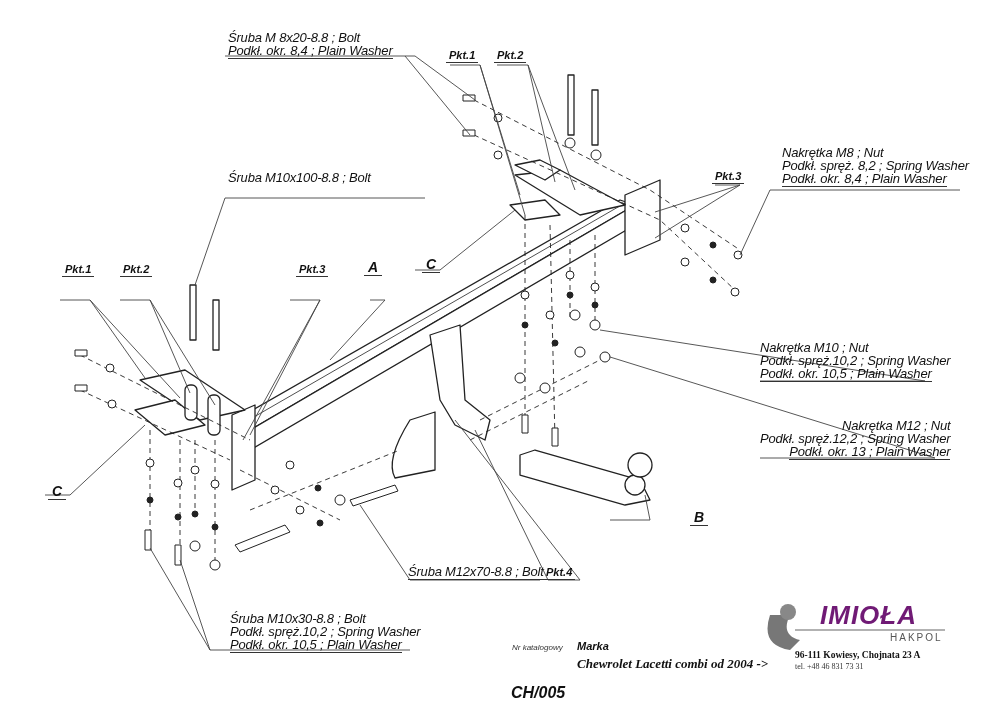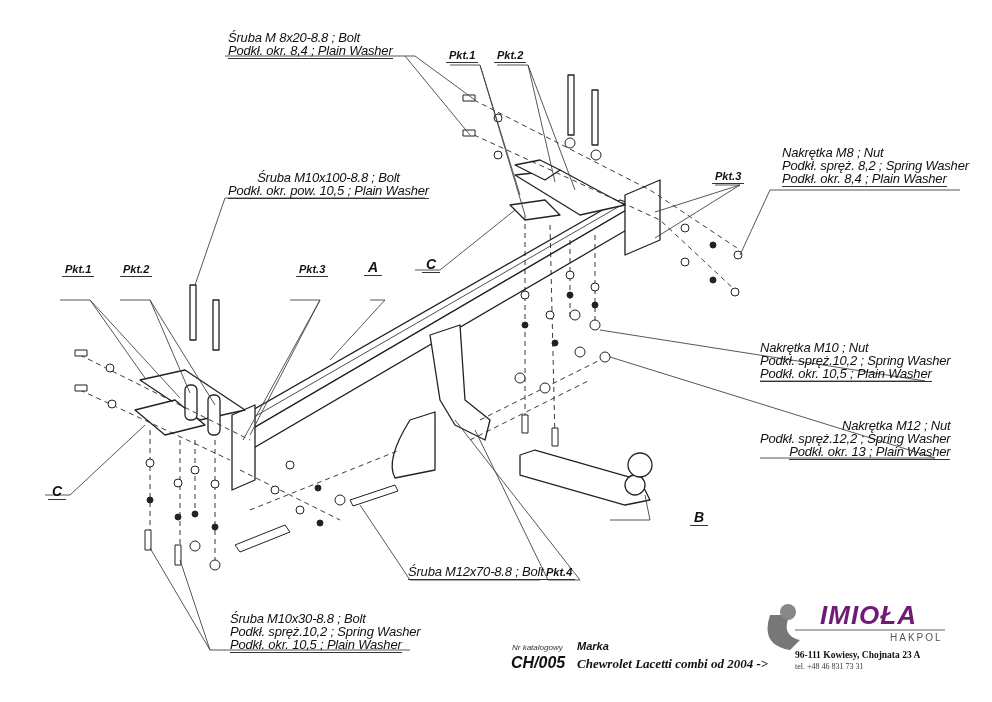--- a/index.html
+++ b/index.html
@@ -4,21 +4,21 @@
 <style>
   html,body{margin:0;padding:0;background:#ffffff;}
   body{width:992px;height:702px;position:relative;overflow:hidden;font-family:"Liberation Sans",sans-serif;color:#111;}
   #drawing{position:absolute;left:0;top:0;width:992px;height:702px;}
   .lbl{position:absolute;font-style:italic;font-size:13px;line-height:13px;white-space:nowrap;color:#111;letter-spacing:-0.2px;}
   .lbl .ul{border-bottom:1.3px solid #333;padding-bottom:1px;display:inline-block;}
   .pkt{position:absolute;font-style:italic;font-weight:bold;font-size:11px;white-space:nowrap;border-bottom:1.3px solid #333;padding:0 3px 1px 3px;}
   .letter{position:absolute;font-style:italic;font-weight:bold;font-size:14px;border-bottom:1.3px solid #333;padding:0 4px 0 4px;}
   .cat-small{position:absolute;font-style:italic;font-size:8px;color:#333;}
   .cat-head{position:absolute;font-style:italic;font-weight:bold;font-size:11px;text-align:center;}
-  .cat-big{position:absolute;font-style:italic;font-weight:bold;font-size:16px;}
+  .cat-big{position:absolute;font-style:italic;font-weight:bold;font-size:16px;margin-top:30px;}
   .cat-model{position:absolute;font-style:italic;font-weight:bold;font-size:13px;}
   .addr{position:absolute;font-family:"Liberation Serif",serif;font-weight:bold;font-size:9.5px;}
   .tel{position:absolute;font-family:"Liberation Serif",serif;font-size:8px;color:#333;}
   .brand{position:absolute;font-style:italic;font-weight:bold;font-size:26px;color:#701a75;letter-spacing:1px;}
   .brand-sub{position:absolute;font-size:10px;color:#555;letter-spacing:2px;}
 </style>
 </head>
 <body>
 
 <svg id="drawing" viewBox="0 0 992 702" xmlns="http://www.w3.org/2000/svg">
@@ -182,21 +182,20 @@
     <path d="M795 630 L945 630" stroke="#999" stroke-width="1.5"></path>
   </g>
 </svg>
 
 <div class="lbl" style="left:228px;top:31px;">
   <div>Śruba M 8x20-8.8 ;  Bolt</div>
   <div class="ul">Podkł. okr. 8,4 ; Plain Washer</div>
 </div>
 <div class="lbl" style="left:228px;top:171px;text-align:center;">
   <div>Śruba M10x100-8.8 ;  Bolt</div>
-  <div class="ul">Podkł. okr. pow. 10,5 ; Plain Washer</div>
 </div>
 <div class="lbl" style="left:782px;top:146px;">
   <div>Nakrętka  M8 ; Nut</div>
   <div>Podkł. spręż. 8,2 ; Spring Washer</div>
   <div class="ul">Podkł. okr. 8,4 ; Plain Washer</div>
 </div>
 <div class="lbl" style="left:760px;top:341px;">
   <div>Nakrętka  M10 ; Nut</div>
   <div>Podkł. spręż.10,2 ; Spring Washer</div>
   <div class="ul">Podkł. okr. 10,5 ; Plain Washer</div>

